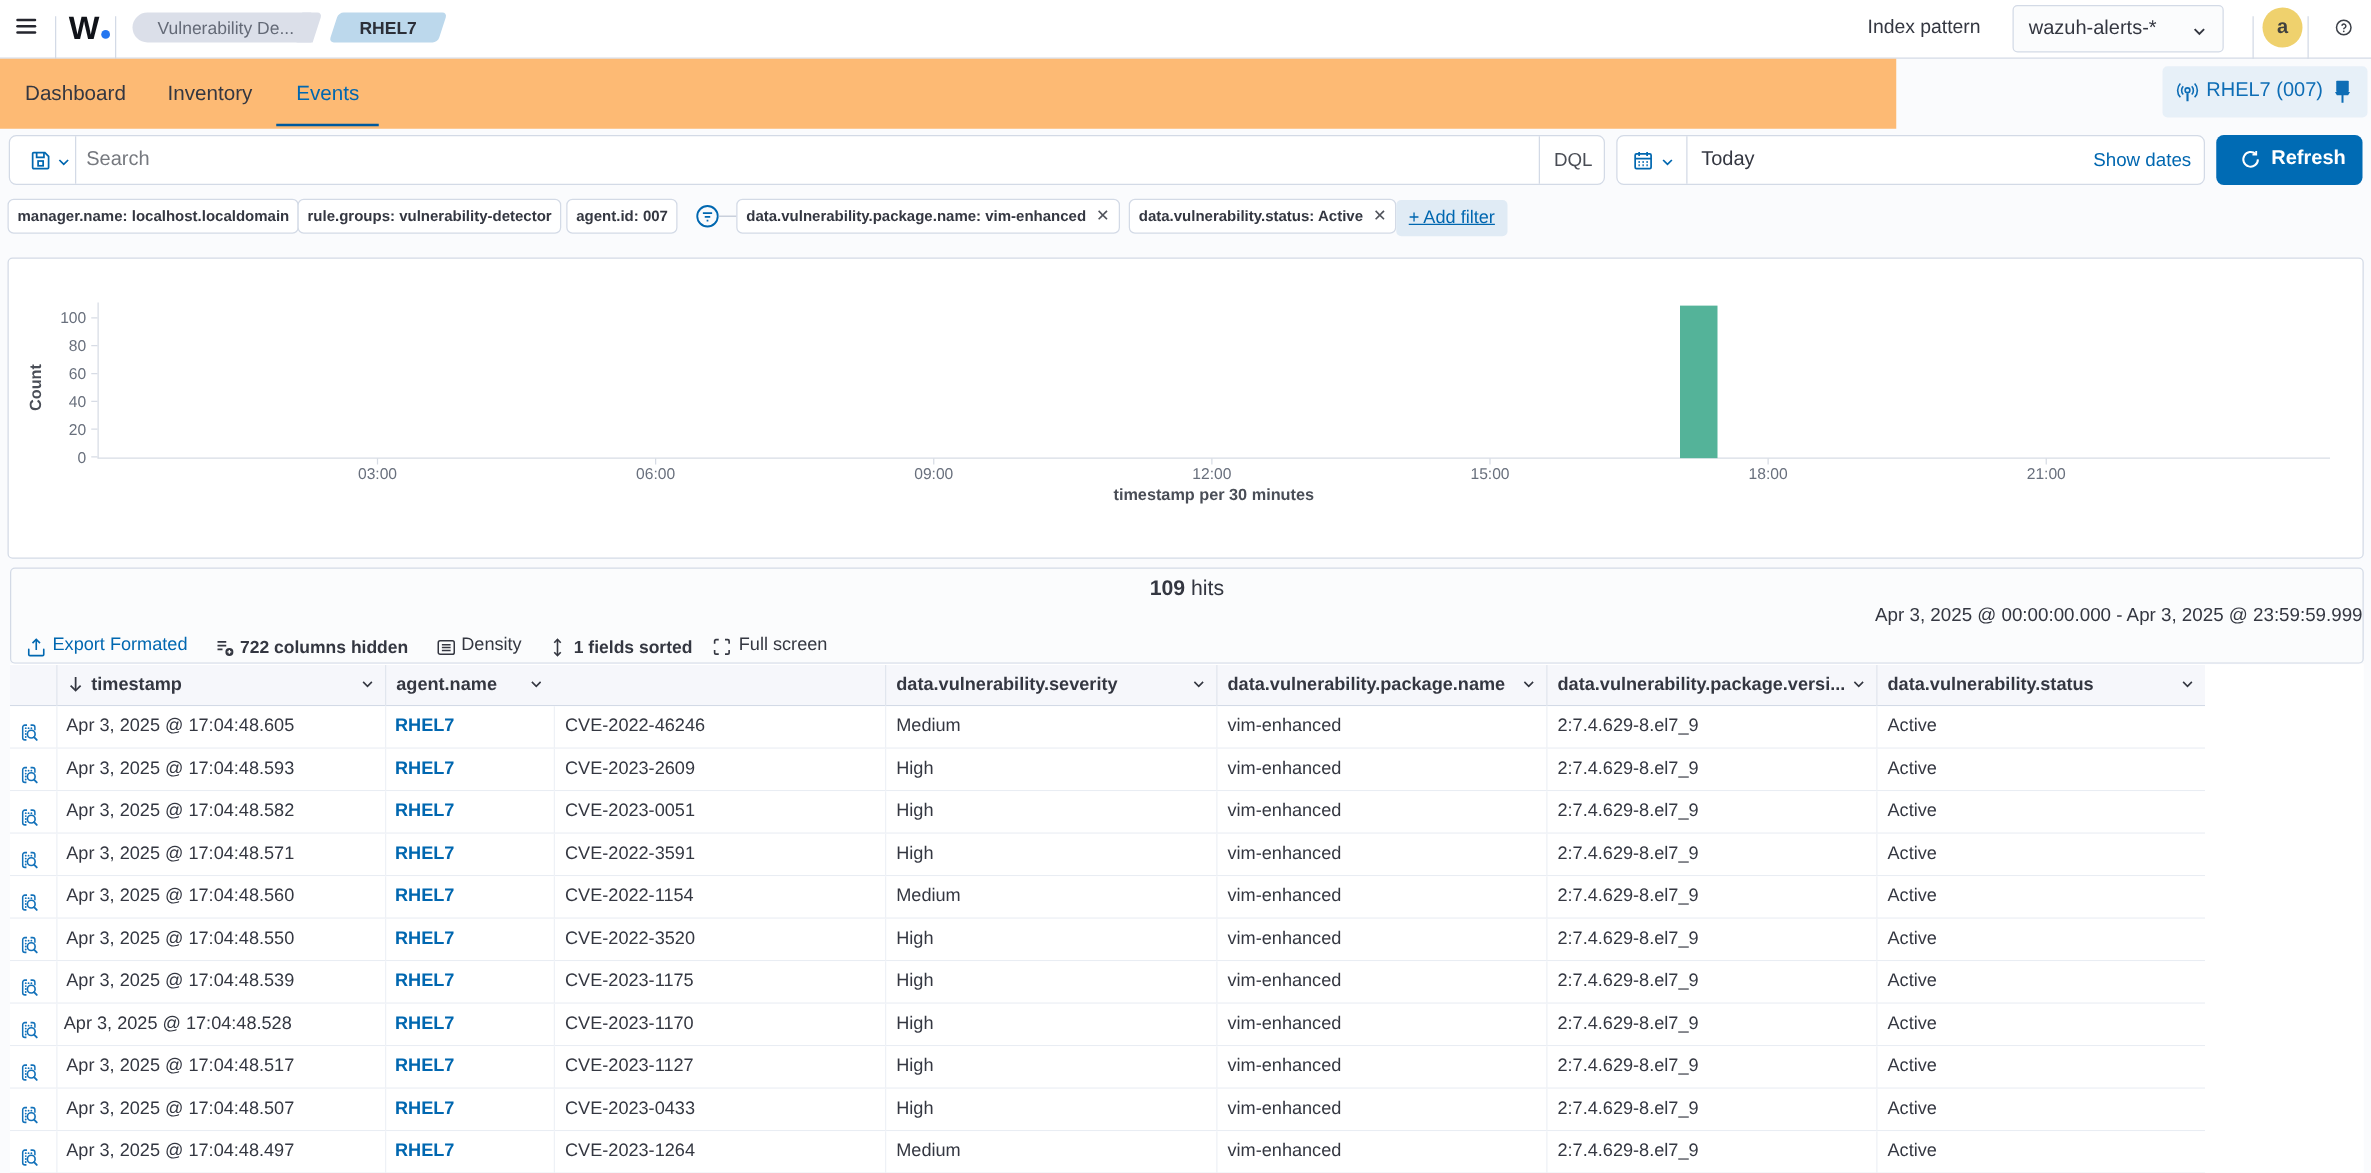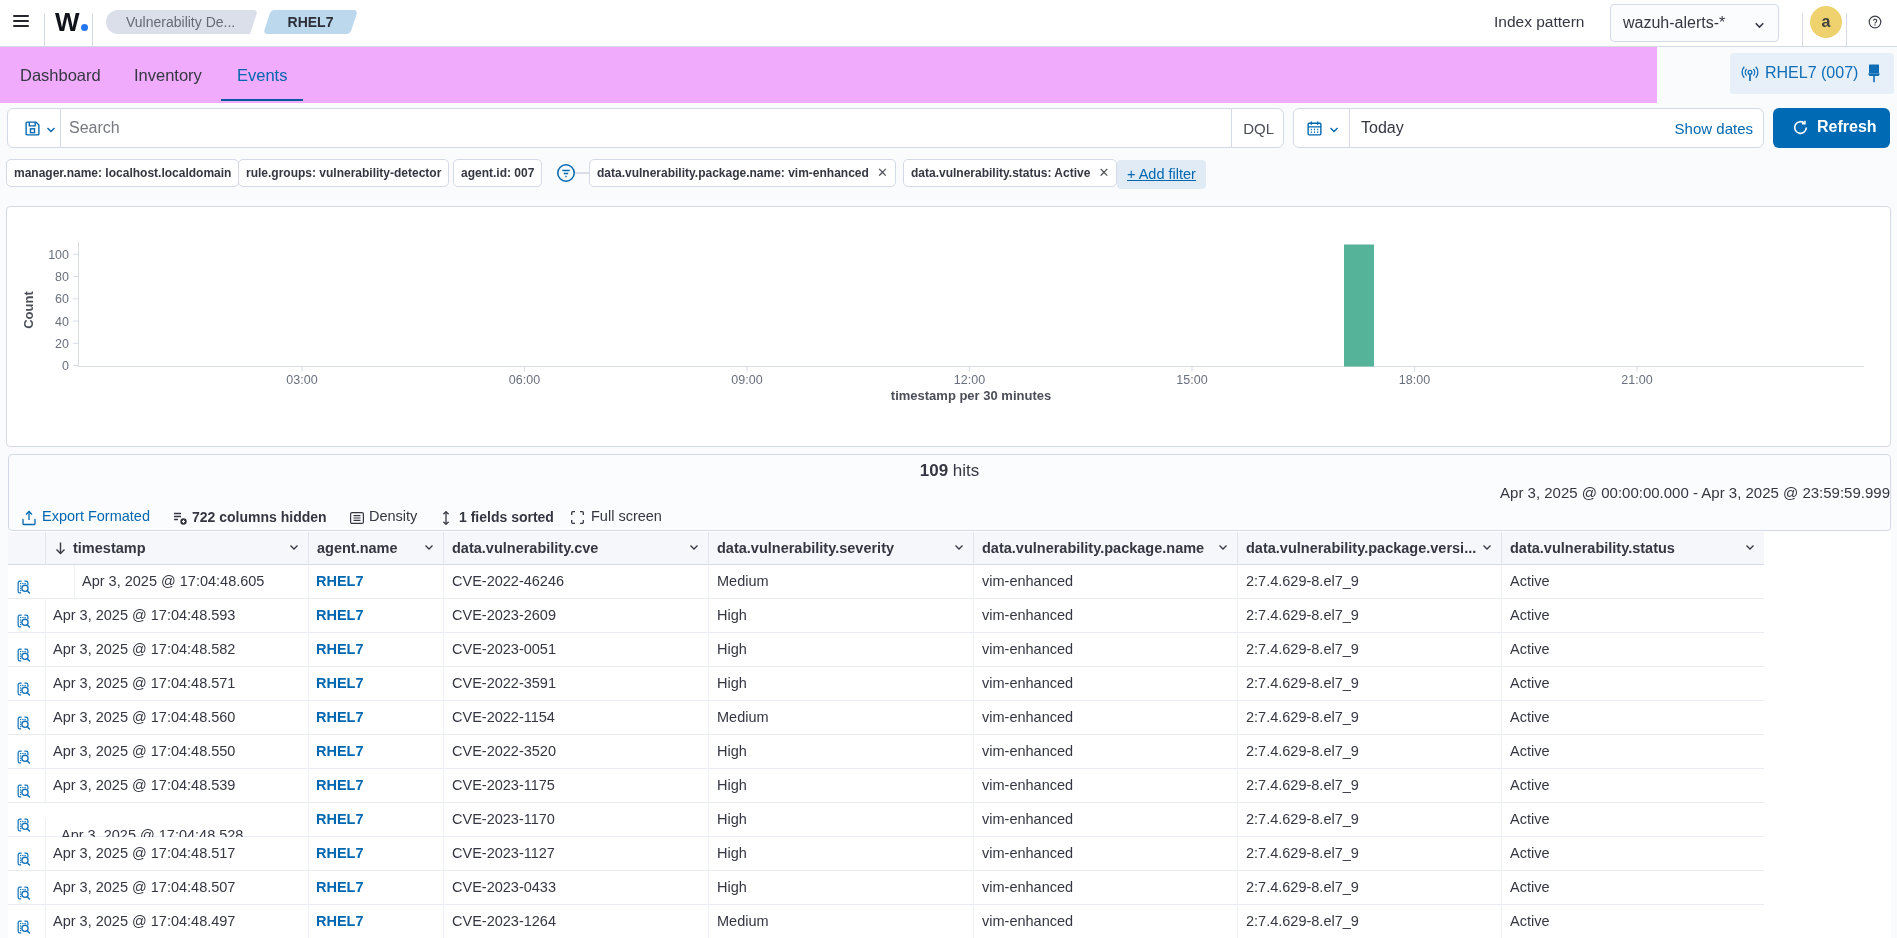--- a/index.html
+++ b/index.html
@@ -21,21 +21,21 @@
   transform:skewX(-18deg); border-radius:4px; }
 .bc2 span { display:block; transform:skewX(18deg); text-align:center; font-size:14px; font-weight:600;
   color:#2c2f38; line-height:24px; }
 #ixlabel { position:absolute; left:1494px; top:13px; font-size:15.5px; color:#343741; }
 #ixbox { position:absolute; left:1610px; top:4px; width:169px; height:38px; background:#fbfcfd;
   border:1px solid #d3dae6; border-radius:4px; font-size:16px; color:#343741; }
 #ixbox .txt { position:absolute; left:12px; top:9px; }
 #avatar { position:absolute; left:1810px; top:6px; width:32px; height:32px; border-radius:50%;
   background:#efd16d; text-align:center; line-height:32px; font-size:16px; font-weight:600; color:#40413f; }
 
-#tabsrow { position:absolute; left:0; top:47px; width:1657px; height:56px; background:#f0abfc; }
+#tabsrow { position:absolute; left:0; top:47px; width:1517px; height:56px; background:#fdba74; }
 .tab { position:absolute; top:19px; font-size:16.5px; color:#343741; }
 .tab.active { color:#0067b0; font-weight:400; }
 #tabunderline { position:absolute; left:221px; top:52px; width:82px; height:2px; background:#00599c; }
 #agentchip { position:absolute; left:1730px; top:6px; width:164px; height:41px; background:#e7f0f8;
   border-radius:4px; }
 #agentchip .name { position:absolute; left:35px; top:11px; font-size:16px; color:#0e6db5; }
 
 #searchbox { position:absolute; left:7px; top:108px; width:1277px; height:40px; background:#fff;
   border:1px solid #d3dae6; border-radius:6px; }
 #searchbox .sep1 { position:absolute; left:52px; top:0; width:1px; height:38px; background:#d3dae6; }
@@ -250,23 +250,20 @@
       <div class="hcell" style="left:0;width:37px;border-left:none;"></div>
       <div class="hcell" style="left:37px;width:263px;"><svg width="13" height="14" viewBox="0 0 13 14" fill="none" stroke="#343741" stroke-width="1.4" style="vertical-align:-2px;margin-right:6px;">
           <path d="M6.5 1.5v10.5"></path>
           <path d="M2.5 8.5l4 4 4-4"></path>
         </svg>timestamp<svg class="chev" style="right:8px;position:absolute;" width="12" height="12" viewBox="0 0 12 12" fill="none" stroke="#343741" stroke-width="1.3">
           <path d="M2.5 4.5 6 8l3.5-3.5"></path>
         </svg></div>
       <div class="hcell" style="left:300px;width:135px;">agent.name<svg class="chev" style="right:8px;position:absolute;" width="12" height="12" viewBox="0 0 12 12" fill="none" stroke="#343741" stroke-width="1.3">
           <path d="M2.5 4.5 6 8l3.5-3.5"></path>
         </svg></div>
-      <div class="hcell" style="left:435px;width:265px;">data.vulnerability.cve<svg class="chev" style="right:8px;position:absolute;" width="12" height="12" viewBox="0 0 12 12" fill="none" stroke="#343741" stroke-width="1.3">
-          <path d="M2.5 4.5 6 8l3.5-3.5"></path>
-        </svg></div>
       <div class="hcell" style="left:700px;width:265px;">data.vulnerability.severity<svg class="chev" style="right:8px;position:absolute;" width="12" height="12" viewBox="0 0 12 12" fill="none" stroke="#343741" stroke-width="1.3">
           <path d="M2.5 4.5 6 8l3.5-3.5"></path>
         </svg></div>
       <div class="hcell" style="left:1229px;width:264px;">data.vulnerability.package.versi...<svg class="chev" style="right:8px;position:absolute;" width="12" height="12" viewBox="0 0 12 12" fill="none" stroke="#343741" stroke-width="1.3">
           <path d="M2.5 4.5 6 8l3.5-3.5"></path>
         </svg></div>
       <div class="hcell" style="left:965px;width:264px;">data.vulnerability.package.name<svg class="chev" style="right:8px;position:absolute;" width="12" height="12" viewBox="0 0 12 12" fill="none" stroke="#343741" stroke-width="1.3">
           <path d="M2.5 4.5 6 8l3.5-3.5"></path>
         </svg></div>
       <div class="hcell" style="left:1493px;width:263px;">data.vulnerability.status<svg class="chev" style="right:8px;position:absolute;" width="12" height="12" viewBox="0 0 12 12" fill="none" stroke="#343741" stroke-width="1.3">
@@ -282,21 +279,21 @@
               <circle cx="7.3" cy="4.3" r="0.8"></circle>
               <circle cx="9.7" cy="4.3" r="0.8"></circle>
               <circle cx="4.9" cy="6.8" r="0.8"></circle>
               <circle cx="4.9" cy="9.3" r="0.8"></circle>
               <circle cx="4.9" cy="11.8" r="0.8"></circle>
             </g>
             <circle cx="9.6" cy="9.4" r="3.3" stroke-width="1.4"></circle>
             <path d="M12 11.9l2.3 2.4" stroke-width="1.6" stroke-linecap="round"></path>
           </svg></span>
       </div>
-      <div class="dcell" style="left:37px;width:263px;padding-left:7px;margin-left:29px;">Apr 3, 2025 @ 17:04:48.605</div>
+      <div class="dcell" style="left:37px;width:263px;padding-left:7px;">Apr 3, 2025 @ 17:04:48.605</div>
       <div class="dcell link" style="left:300px;width:135px;padding-left:7px;">RHEL7</div>
       <div class="dcell" style="left:435px;width:265px;">CVE-2022-46246</div>
       <div class="dcell" style="left:700px;width:265px;">Medium</div>
       <div class="dcell" style="left:965px;width:264px;">vim-enhanced</div>
       <div class="dcell" style="left:1229px;width:264px;">2:7.4.629-8.el7_9</div>
       <div class="dcell" style="left:1493px;width:263px;">Active</div>
     </div>
     <div class="drow" style="top:67px;">
       <div class="dcell" style="left:0;width:37px;border-left:none;">
         <span style="position:absolute;left:8px;top:9px;"><svg width="15" height="16" viewBox="0 0 16 16" fill="none" stroke="#1372ba" stroke-width="1.3">
@@ -450,21 +447,21 @@
               <circle cx="7.3" cy="4.3" r="0.8"></circle>
               <circle cx="9.7" cy="4.3" r="0.8"></circle>
               <circle cx="4.9" cy="6.8" r="0.8"></circle>
               <circle cx="4.9" cy="9.3" r="0.8"></circle>
               <circle cx="4.9" cy="11.8" r="0.8"></circle>
             </g>
             <circle cx="9.6" cy="9.4" r="3.3" stroke-width="1.4"></circle>
             <path d="M12 11.9l2.3 2.4" stroke-width="1.6" stroke-linecap="round"></path>
           </svg></span>
       </div>
-      <div class="dcell" style="left:37px;width:263px;padding-left:15px;margin-top:16px;">Apr 3, 2025 @ 17:04:48.528</div>
+      <div class="dcell" style="left:37px;width:263px;padding-left:5px;">Apr 3, 2025 @ 17:04:48.528</div>
       <div class="dcell link" style="left:300px;width:135px;padding-left:7px;">RHEL7</div>
       <div class="dcell" style="left:435px;width:265px;">CVE-2023-1170</div>
       <div class="dcell" style="left:700px;width:265px;">High</div>
       <div class="dcell" style="left:965px;width:264px;">vim-enhanced</div>
       <div class="dcell" style="left:1229px;width:264px;">2:7.4.629-8.el7_9</div>
       <div class="dcell" style="left:1493px;width:263px;">Active</div>
     </div>
     <div class="drow" style="top:305px;">
       <div class="dcell" style="left:0;width:37px;border-left:none;">
         <span style="position:absolute;left:8px;top:9px;"><svg width="15" height="16" viewBox="0 0 16 16" fill="none" stroke="#1372ba" stroke-width="1.3">

